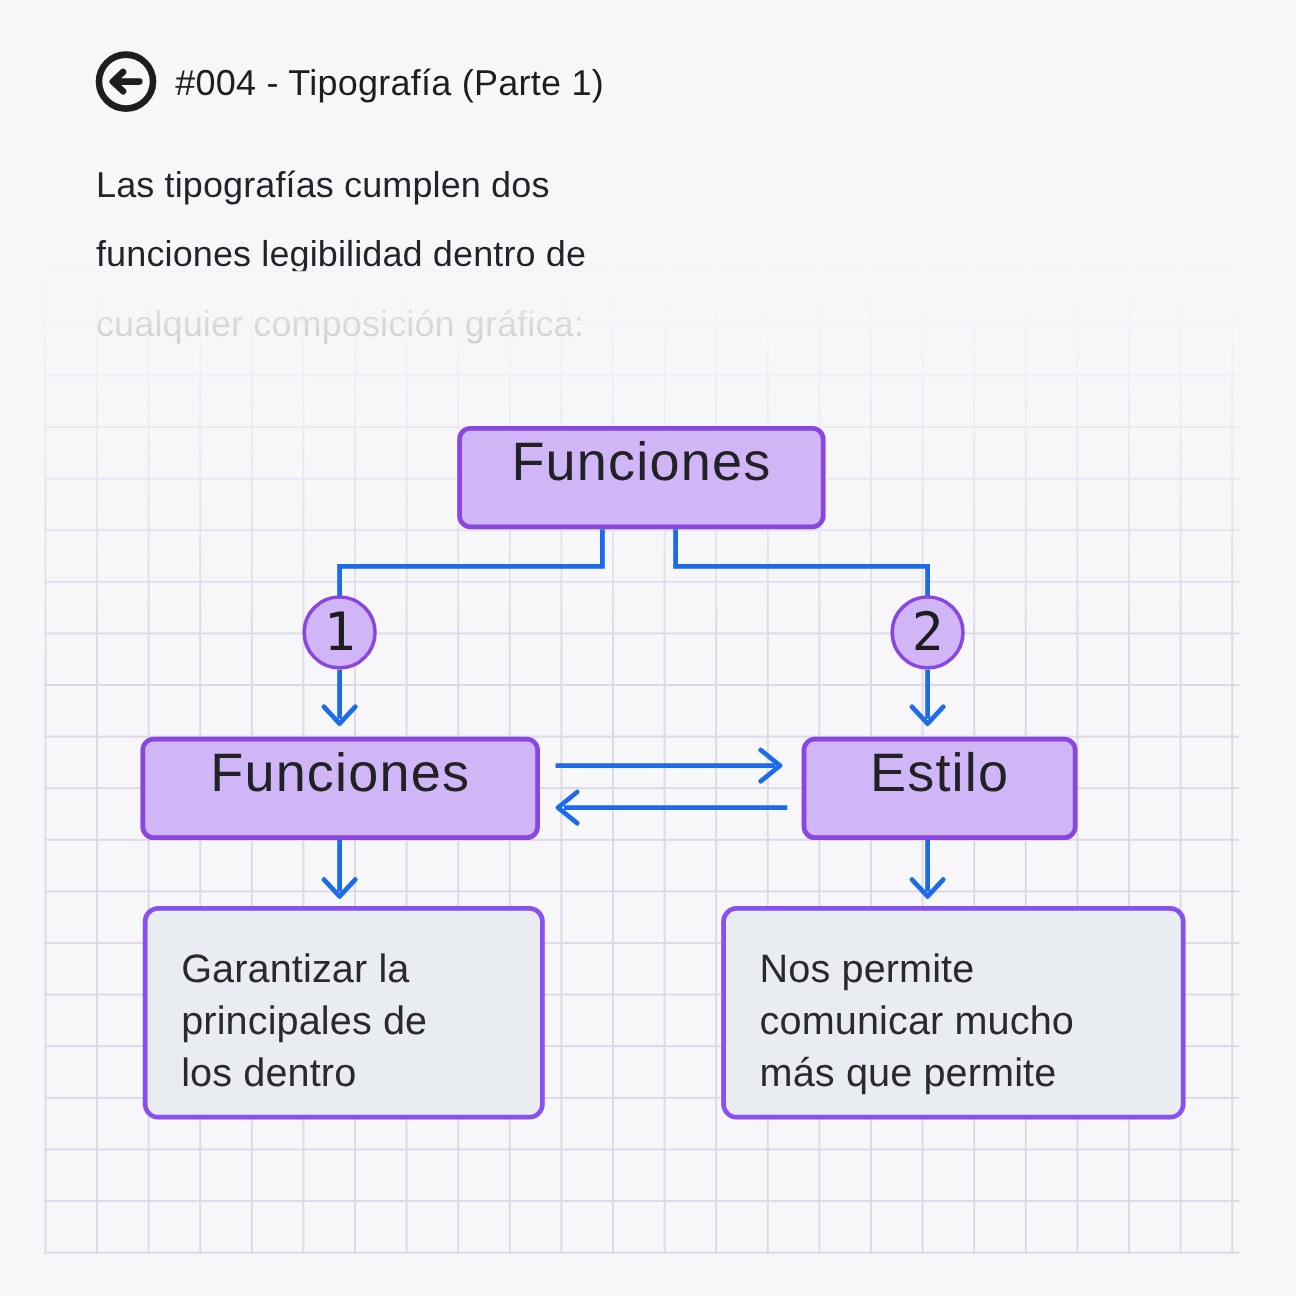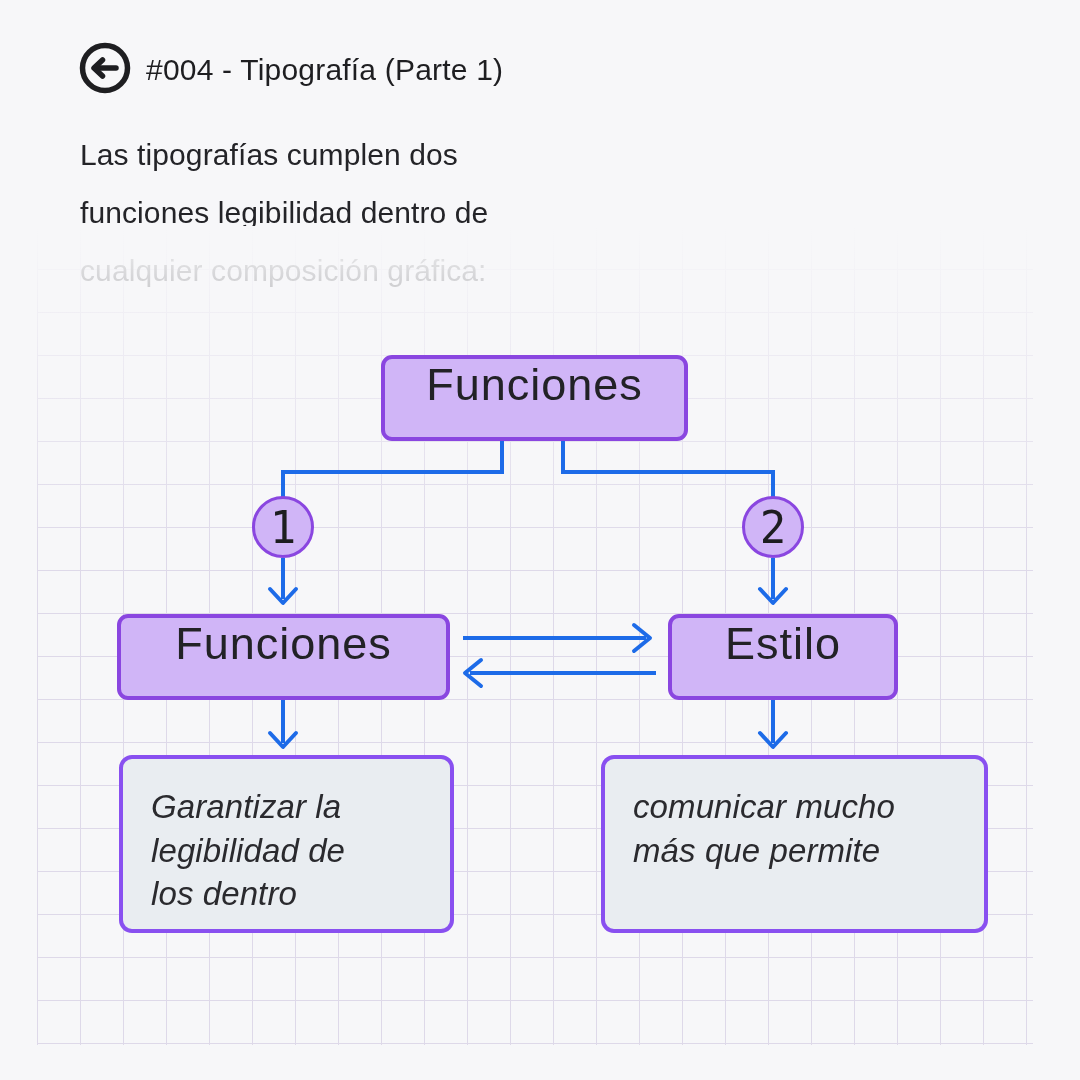--- a/index.html
+++ b/index.html
@@ -78,21 +78,20 @@
   }
   .badge-1{left:252px;top:496px;}
   .badge-2{left:742px;top:496px;}
 
   .desc{
     position:absolute;background:var(--desc-fill);
     border:4px solid var(--desc-border);border-radius:13px;
     padding:26px 0 0 28px;z-index:3;
     font-size:33px;line-height:43.5px;font-weight:500;color:#2a2a2e;
     letter-spacing:.1px;
-    font-style:italic;
   }
   .desc-1{left:119px;top:755px;width:335px;height:178px;}
   .desc-2{left:601px;top:755px;width:387px;height:178px;}
 </style>
 </head>
 <body>
 
 <div class="canvas">
 
   <div class="grid-bg"></div>
@@ -153,21 +152,22 @@
 
   <div class="node node-usabilidad">
     <span>Funciones</span>
   </div>
   <div class="node node-estilo">
     <span>Estilo</span>
   </div>
 
   <div class="desc desc-1">
     <div>Garantizar la</div>
-    <div>legibilidad de</div>
+    <div>principales de</div>
     <div>los dentro</div>
   </div>
   <div class="desc desc-2">
+    <div>Nos permite</div>
     <div>comunicar mucho</div>
     <div>más que permite</div>
   </div>
 
 </div>
 
 </body></html>

